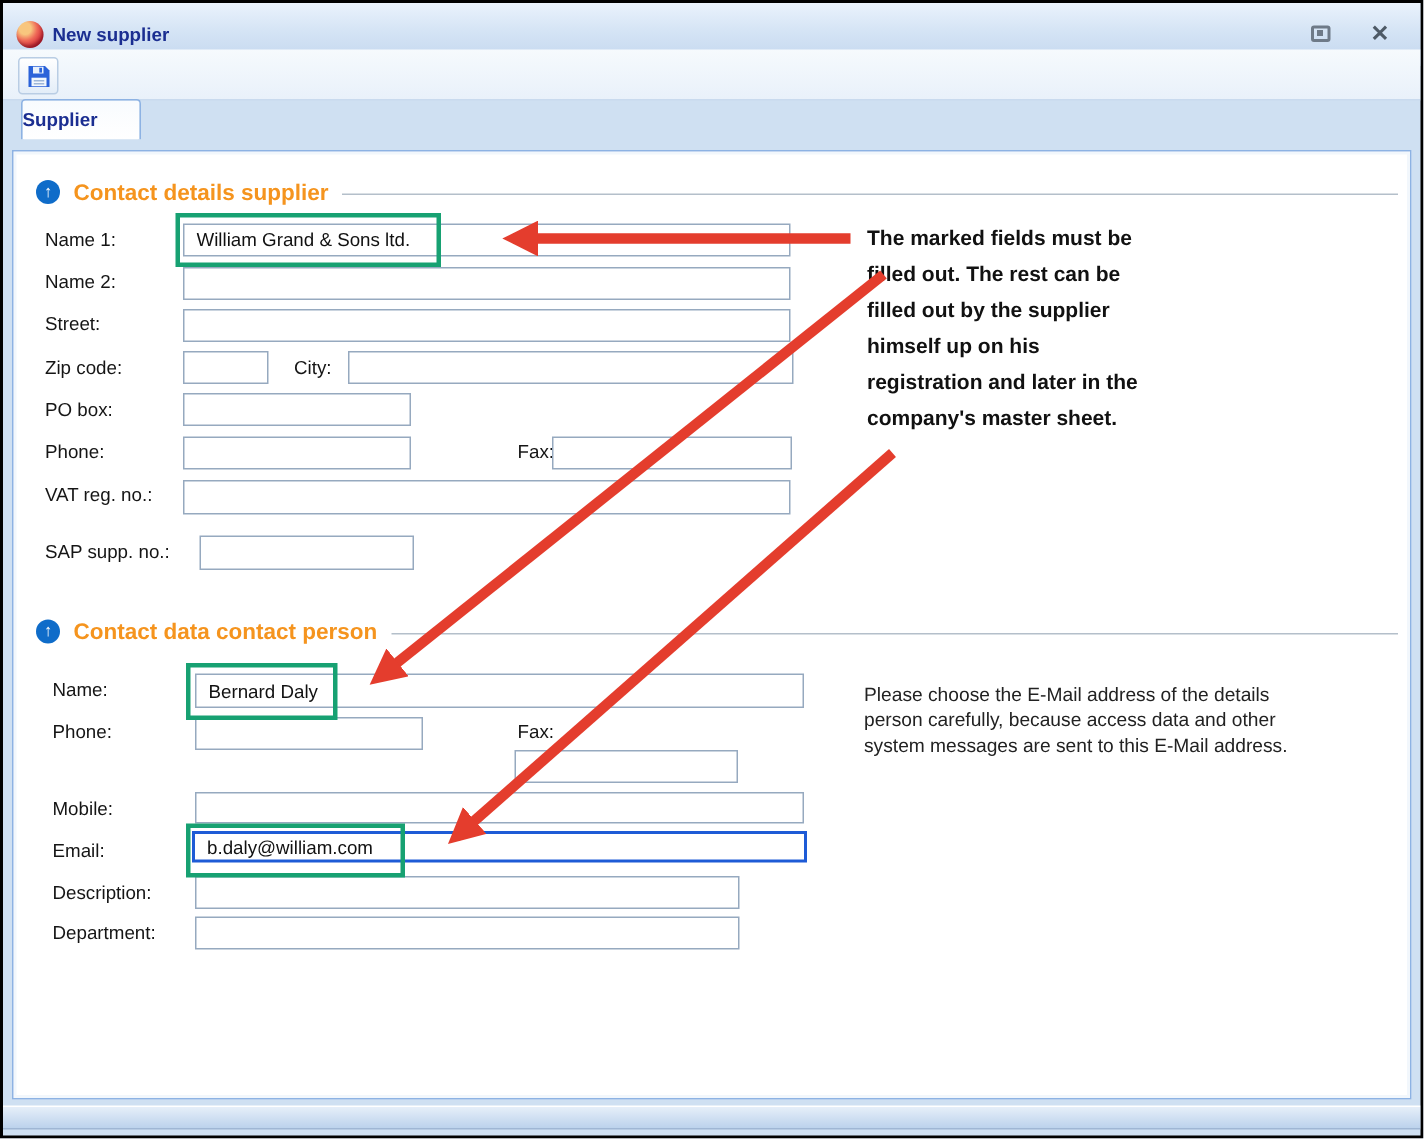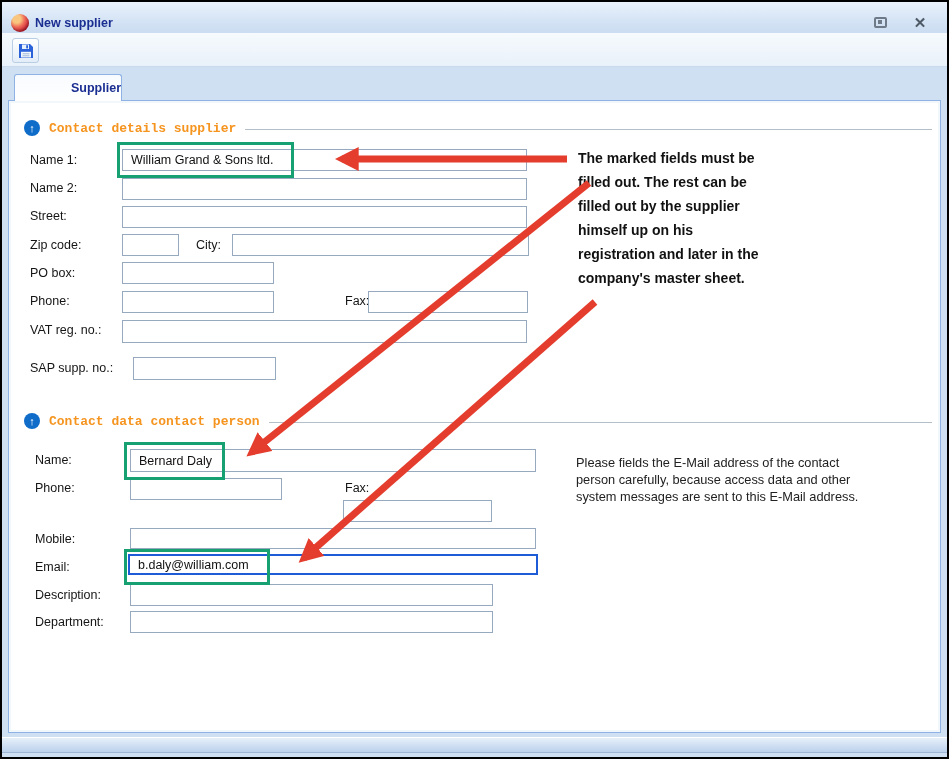--- a/index.html
+++ b/index.html
@@ -36,25 +36,25 @@
     border-bottom:1px solid #c9daee;
   }
   .savebtn{
     position:absolute; left:10px; top:5px; width:27px; height:25px;
     background:linear-gradient(#ffffff,#e3edf8);
     border:1px solid #b9cde4; border-radius:3px; cursor:pointer;
     display:flex; align-items:center; justify-content:center;
   }
 
   .tab{
-    position:absolute; left:12px; top:72px; width:108px; height:27px;
+    position:absolute; left:12px; top:64px; width:80px; height:27px;
     background:linear-gradient(#f8fbfe,#ffffff);
     border:1px solid var(--panel-border,#8db2e3); border-bottom:none;
     border-radius:3px 3px 0 0; z-index:3; cursor:pointer;
-    display:flex; align-items:center; justify-content:flex-end;
+    display:flex; align-items:center; justify-content:flex-start;
   }
   .tablabel{ font-size:12.5px; font-weight:bold; color:var(--title-navy,#1b2e91); }
 
   .panel{
     position:absolute; left:6px; top:98px; width:933px; height:633px;
     background:#fff; border:1px solid var(--panel-border,#8db2e3);
     box-shadow:inset 0 0 0 2px #f2f7fc; z-index:1;
   }
 
   .statusbar{
@@ -62,21 +62,21 @@
     background:linear-gradient(#e6eff9,#bcd2ec);
     border-top:1px solid #ffffff; border-bottom:1px solid #9fb6d4;
   }
 
   
   .sechdr{ position:absolute; left:22px; width:908px; height:18px; display:flex; align-items:center; z-index:2; }
   .secicon{
     width:16px; height:16px; border-radius:50%; background:var(--section-icon-blue,#0f6cc9);
     color:#fff; font-size:11px; font-weight:bold; line-height:16px; text-align:center; flex:0 0 16px;
   }
-  .sectitle{ margin-left:9px; font-size:13px; font-weight:bold; color:var(--accent-orange,#f5941e); white-space:nowrap;font-family:Liberation Mono, monospace; }
+  .sectitle{ margin-left:9px; font-size:15px; font-weight:bold; color:var(--accent-orange,#f5941e); white-space:nowrap; }
   .secline{ flex:1; height:1px; background:#b4bfca; margin-left:9px; margin-top:2px; }
 
   
   .fl{ position:absolute; font-size:12.5px; color:#151515; z-index:2; white-space:nowrap; }
   .fi{
     position:absolute; height:22px; border:1px solid var(--input-border,#96a9bf);
     background:#fff; font-family:Liberation Sans, sans-serif; font-size:12.5px; color:#111;
     padding:1px 8px; z-index:2; outline:none;
   }
   .fi.focus{ border:2px solid var(--focus-blue,#1e5bd6); }
@@ -205,20 +205,20 @@
   <div class="noteb">
     <div>The marked fields must be</div>
     <div>filled out. The rest can be</div>
     <div>filled out by the supplier</div>
     <div>himself up on his</div>
     <div>registration and later in the</div>
     <div>company's master sheet.</div>
   </div>
 
   <div class="noten">
-    <div>Please fields the E-Mail address of the contact</div>
+    <div>Please choose the E-Mail address of the details</div>
     <div>person carefully, because access data and other</div>
     <div>system messages are sent to this E-Mail address.</div>
   </div>
 
   <div class="statusbar"></div>
 
 </div>
 
 </body></html>

